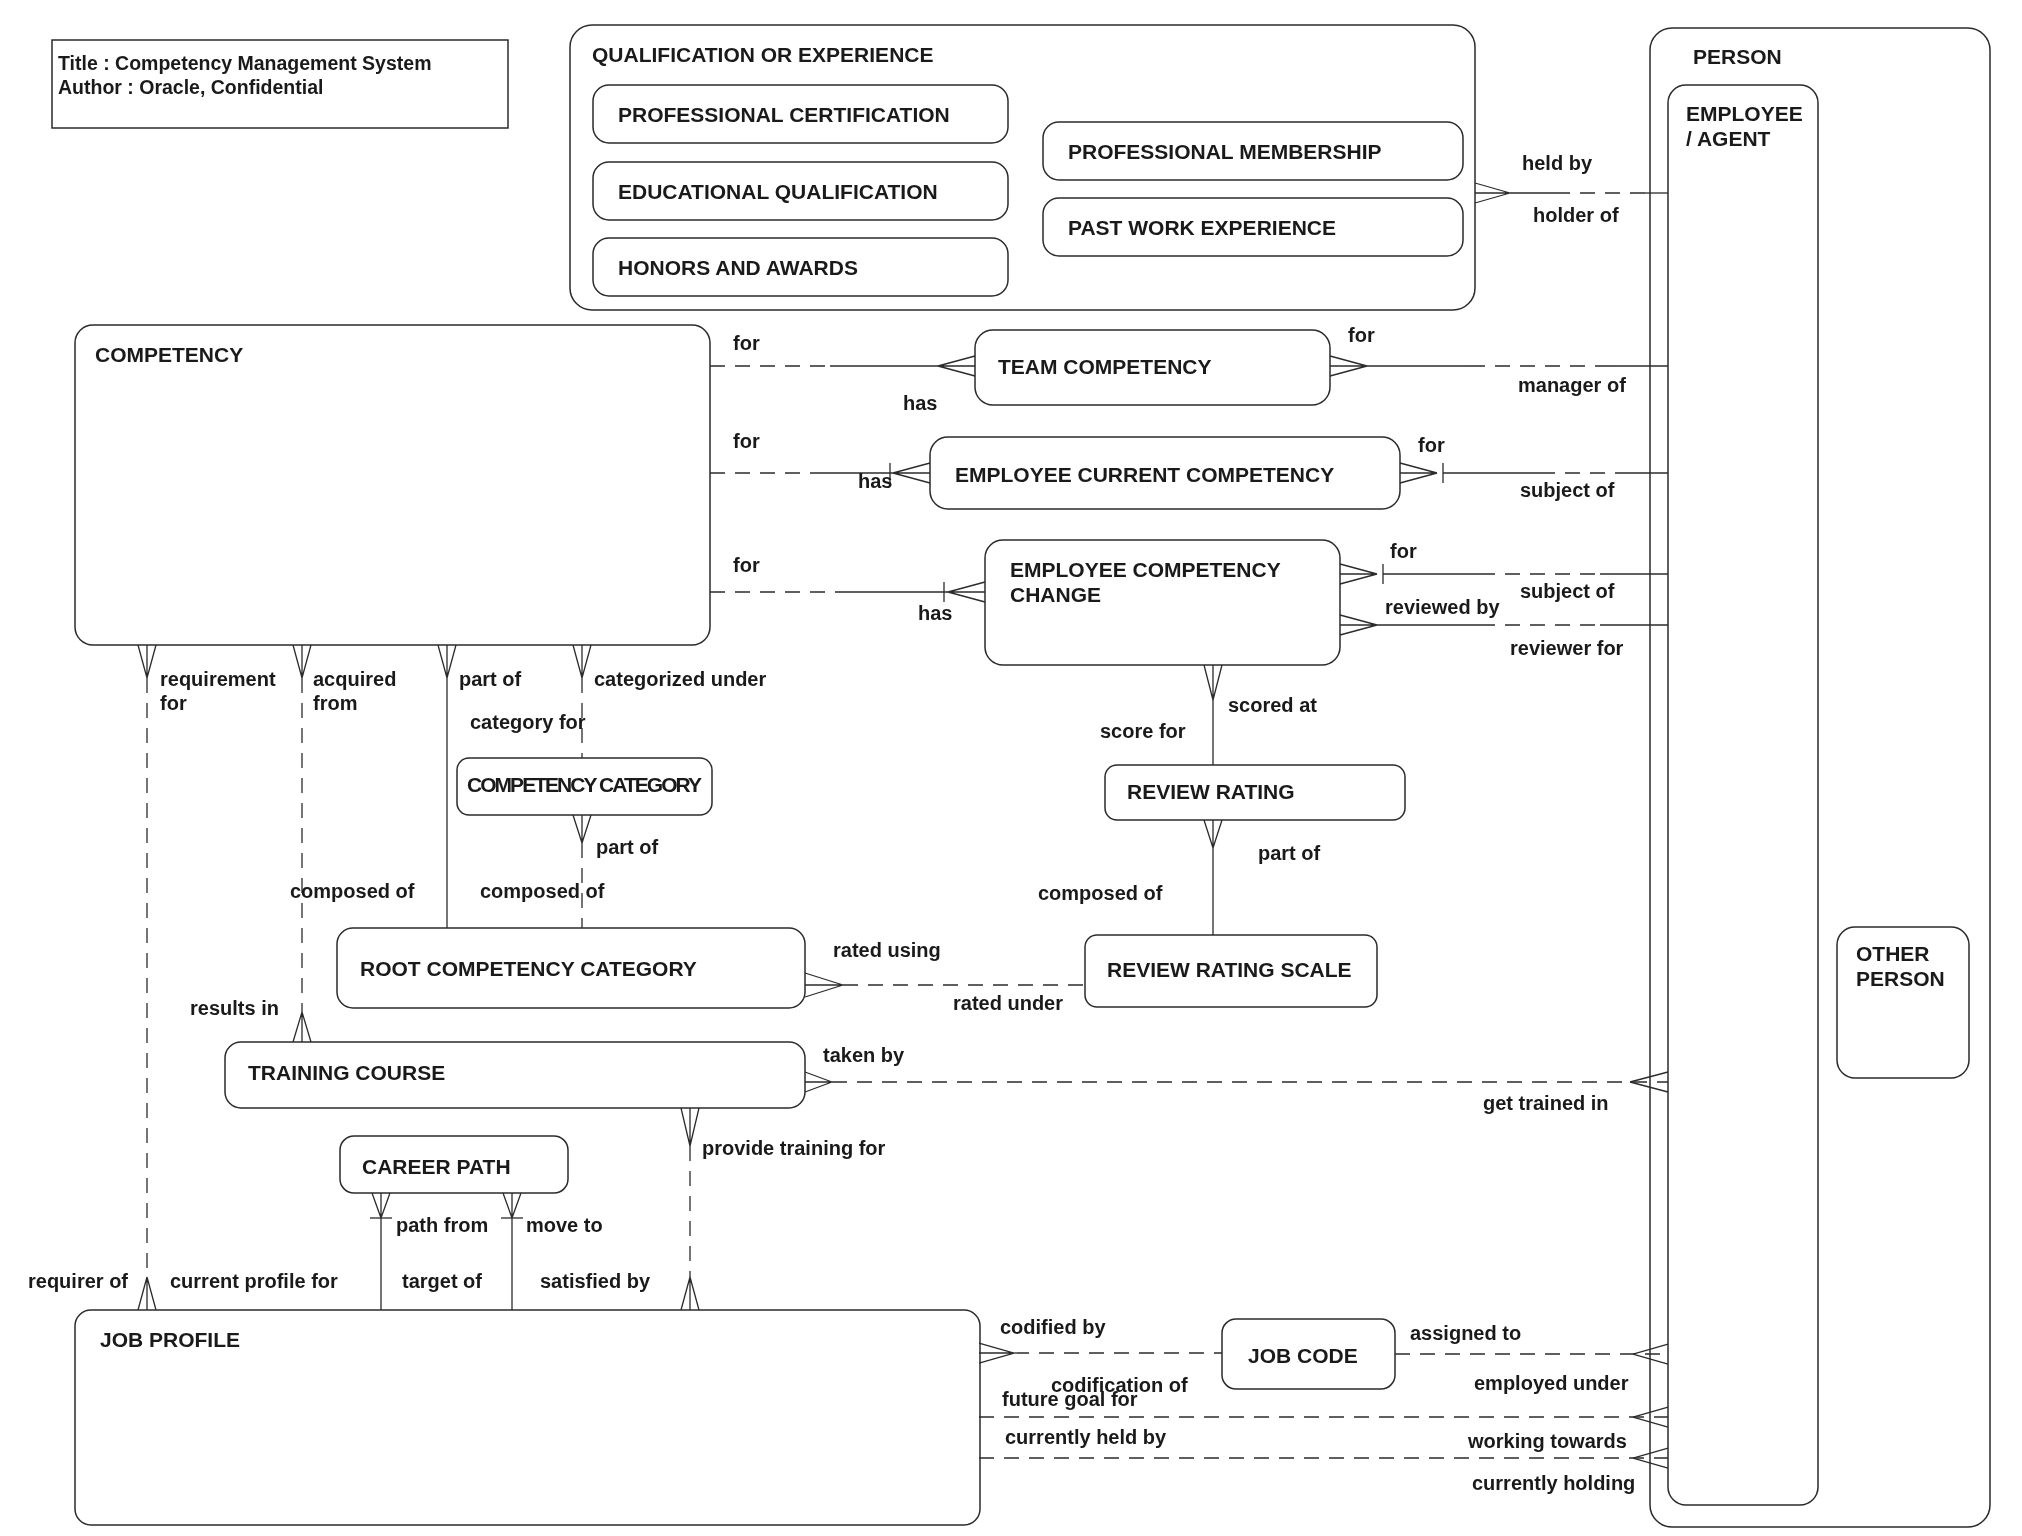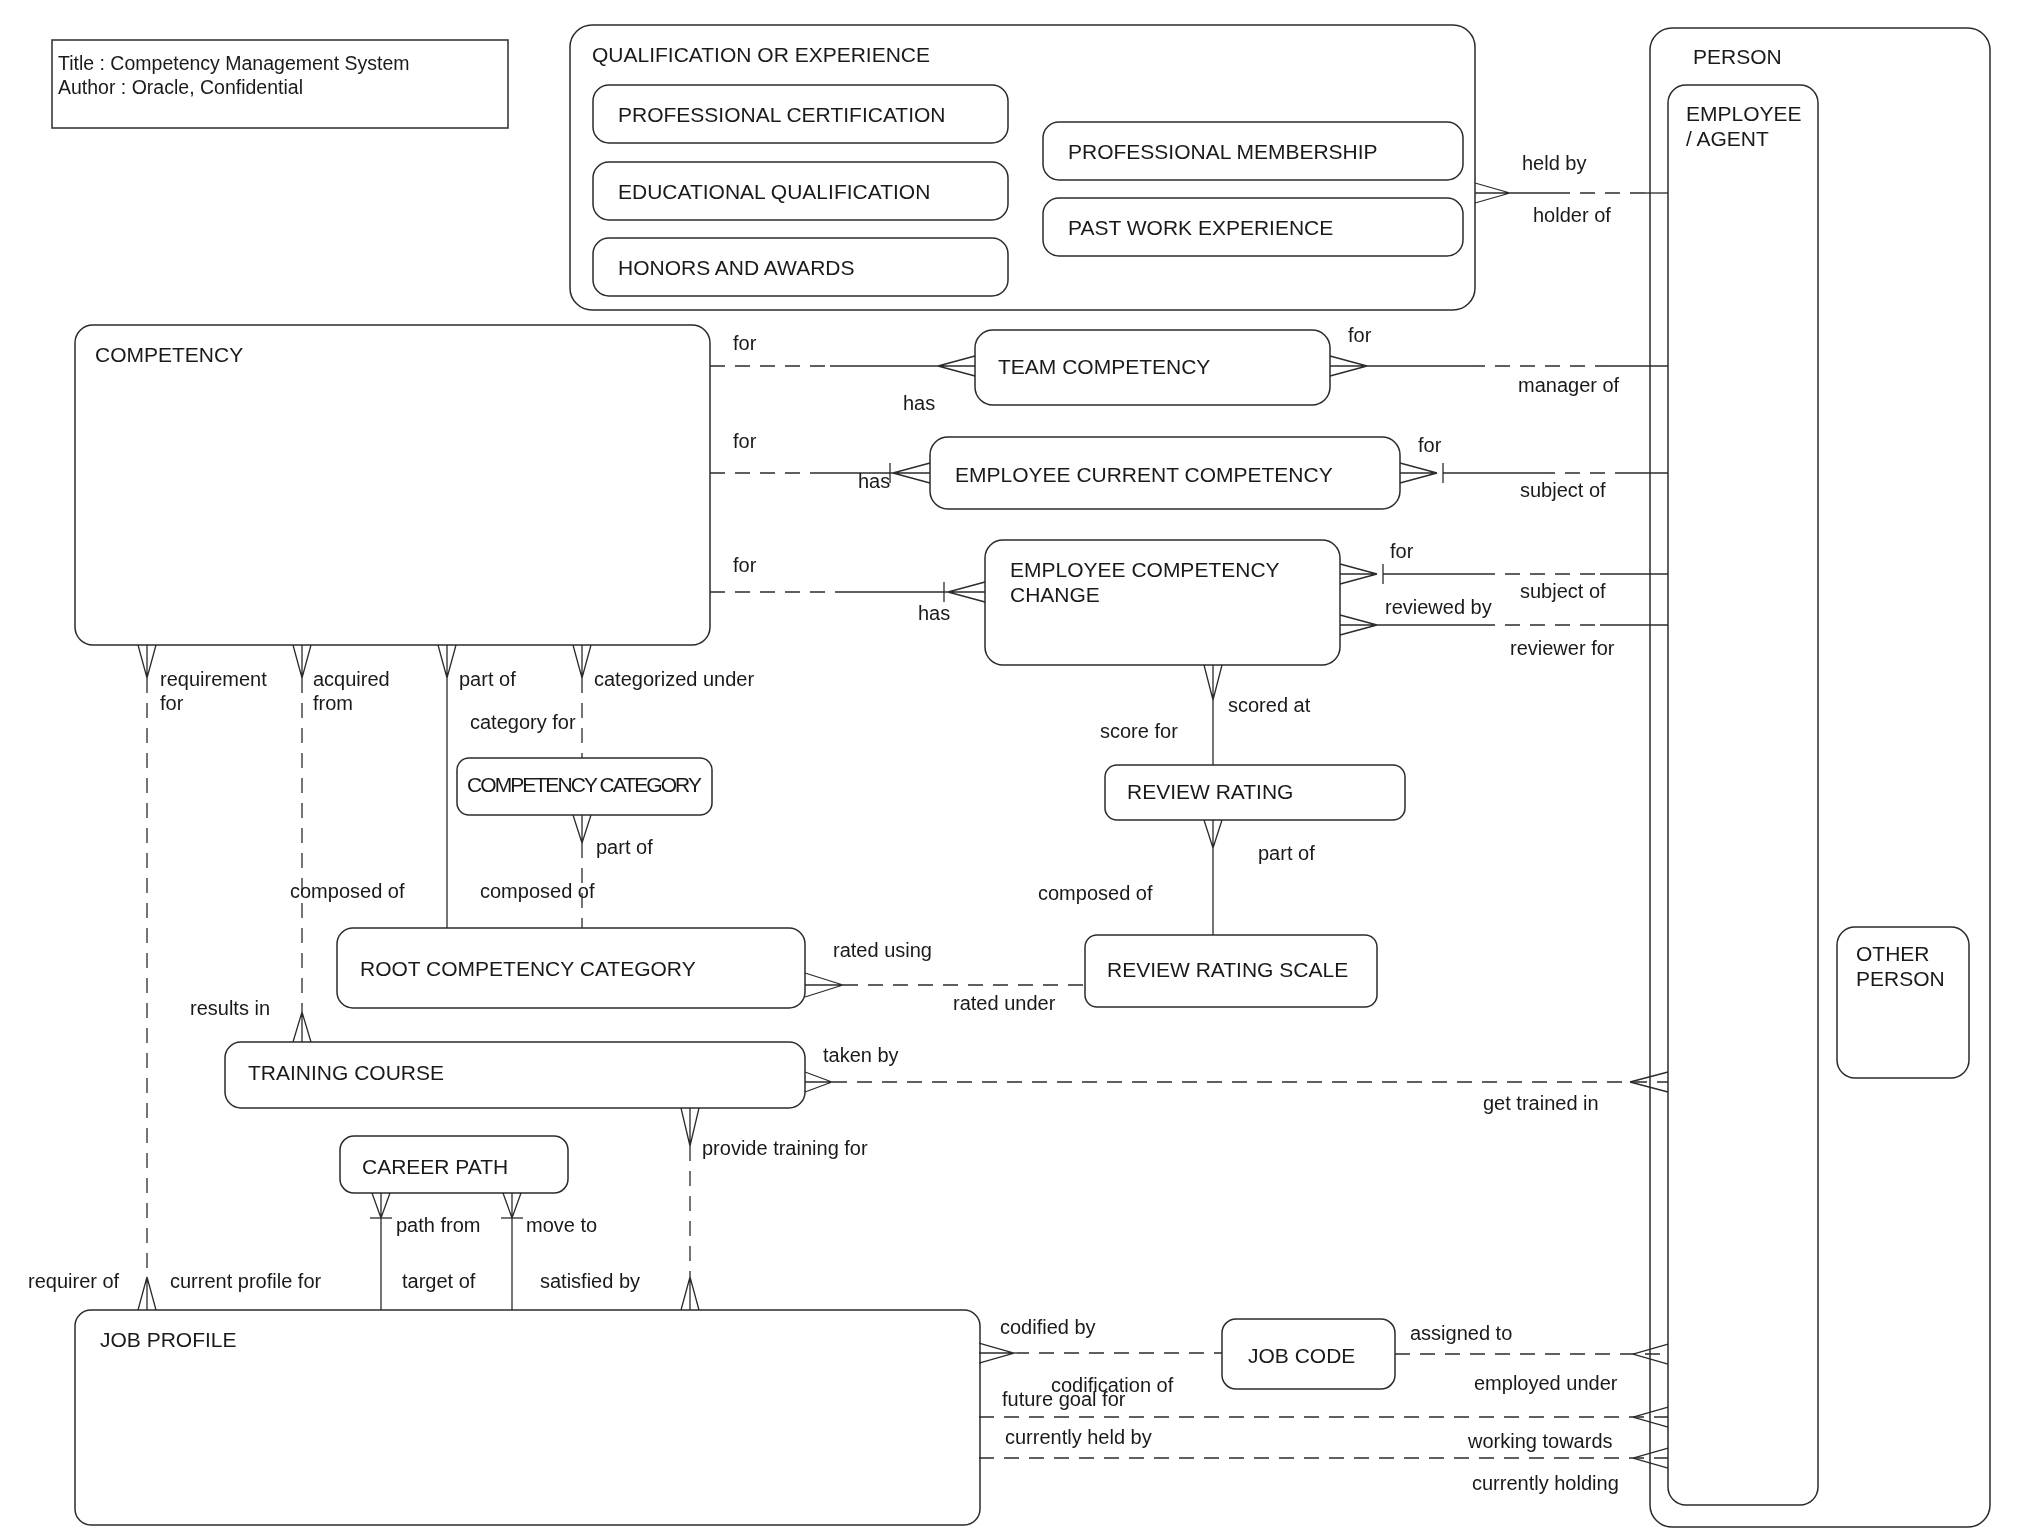--- a/index.html
+++ b/index.html
@@ -1,16 +1,16 @@
 <!DOCTYPE html>
 <html><head>
 <meta charset="utf-8">
 <style>
   html,body{margin:0;padding:0;background:#ffffff;}
-  .stage{width:2022px;height:1536px;position:relative;background:#ffffff;}
+  .stage{width:2022px;height:1536px;position:relative;background:#ffffff;font-weight:bold;}
   svg{display:block;}
   .box{fill:#ffffff;stroke:#2b2b2b;stroke-width:1.5;}
   .ln{fill:none;stroke:#2b2b2b;stroke-width:1.3;}
   .dash{stroke-dasharray:15 10;}
   .ent{font-family:"Liberation Sans",sans-serif;font-size:21px;fill:#1a1a1a;}
   .rel{font-family:"Liberation Sans",sans-serif;font-size:20px;fill:#1a1a1a;}
   .ttl{font-family:"Liberation Sans",sans-serif;font-size:19.5px;fill:#1a1a1a;}
 </style>
 </head>
 <body>

